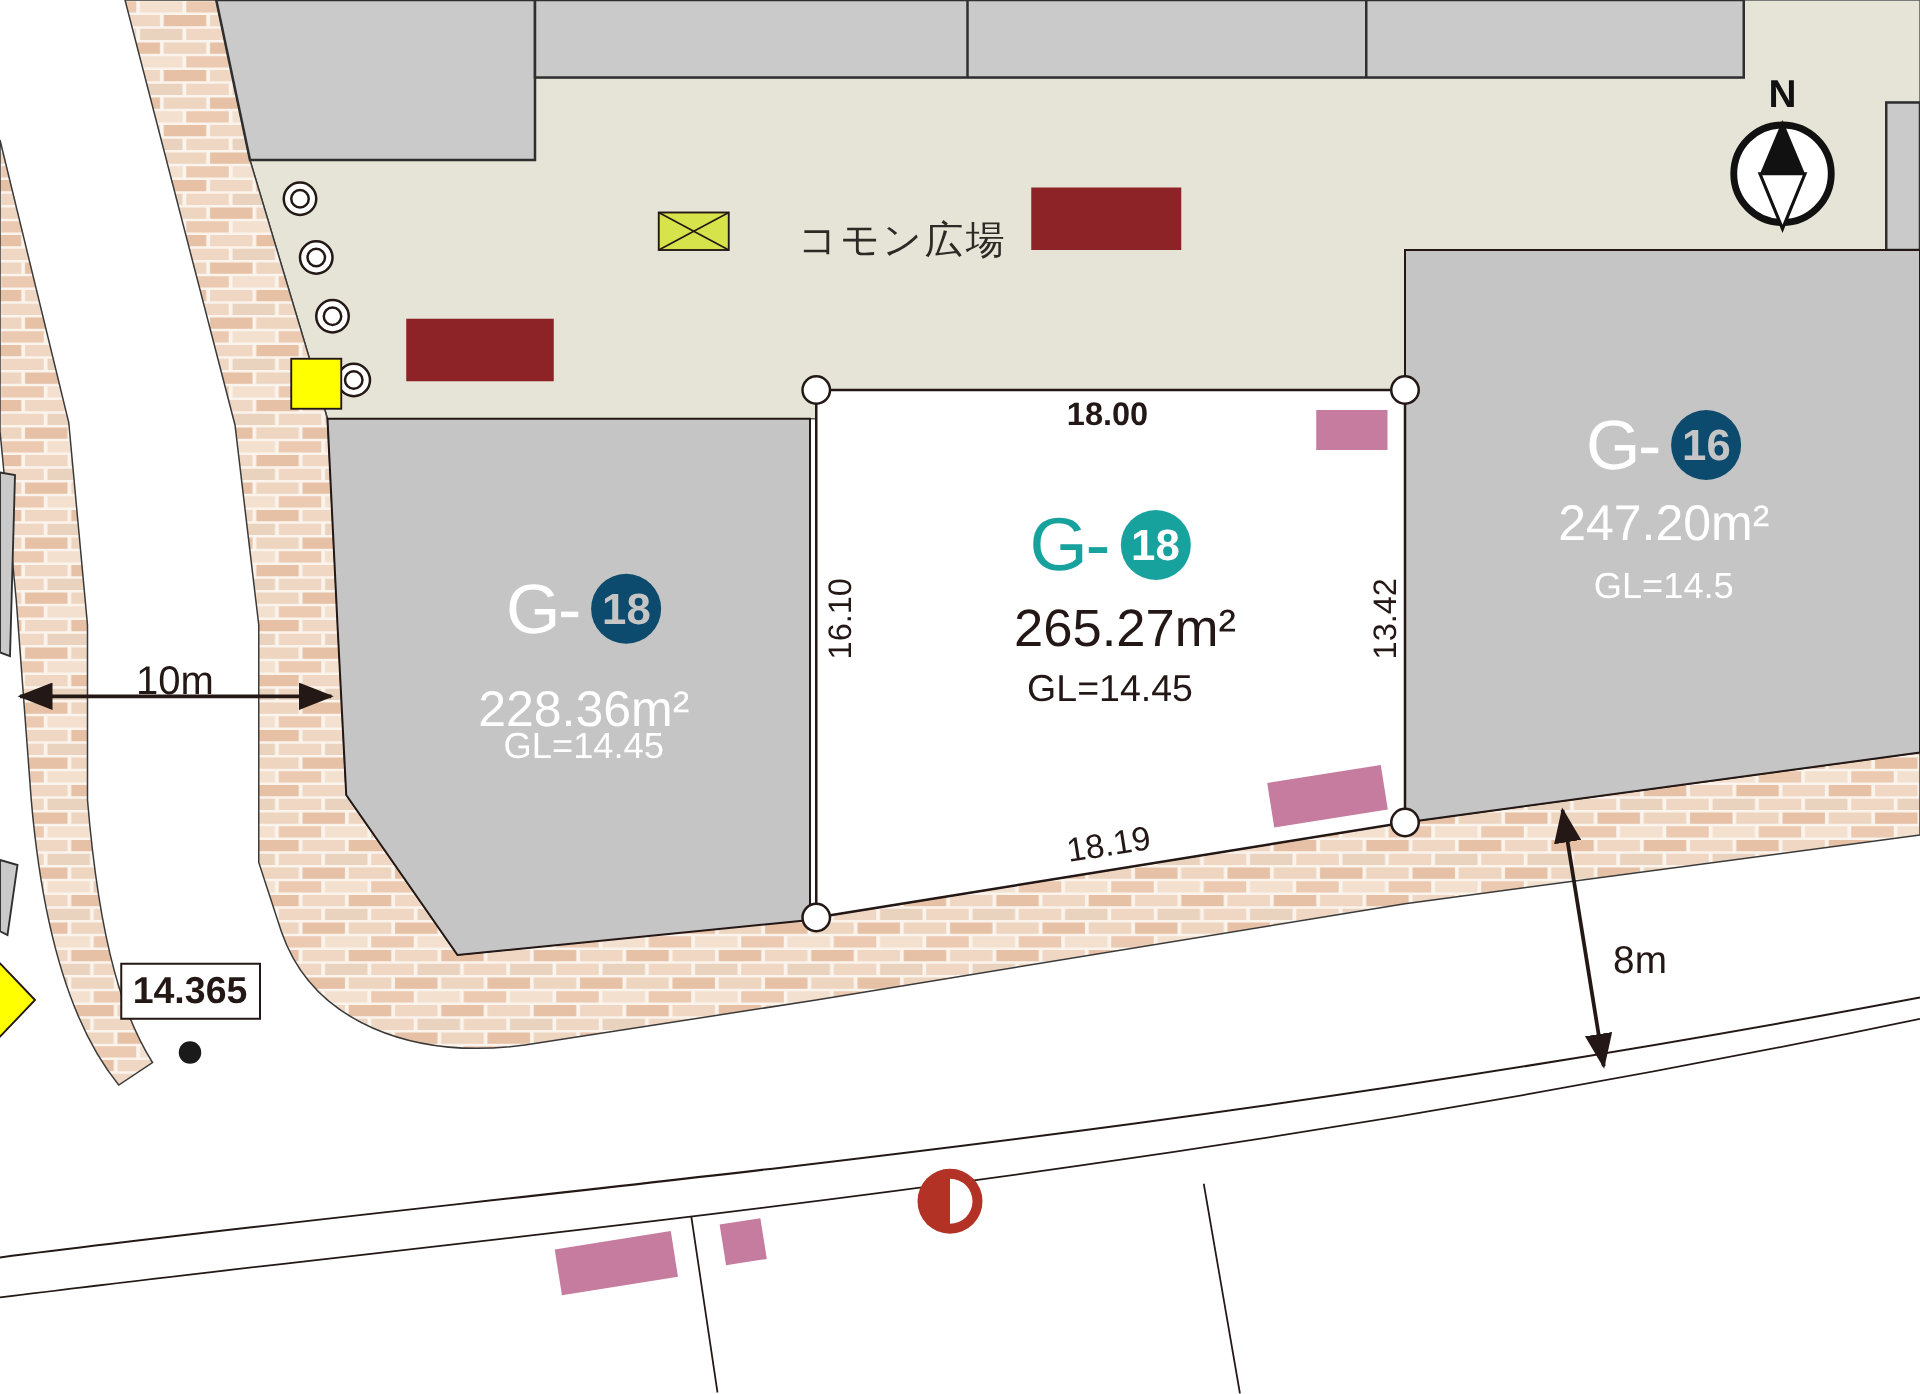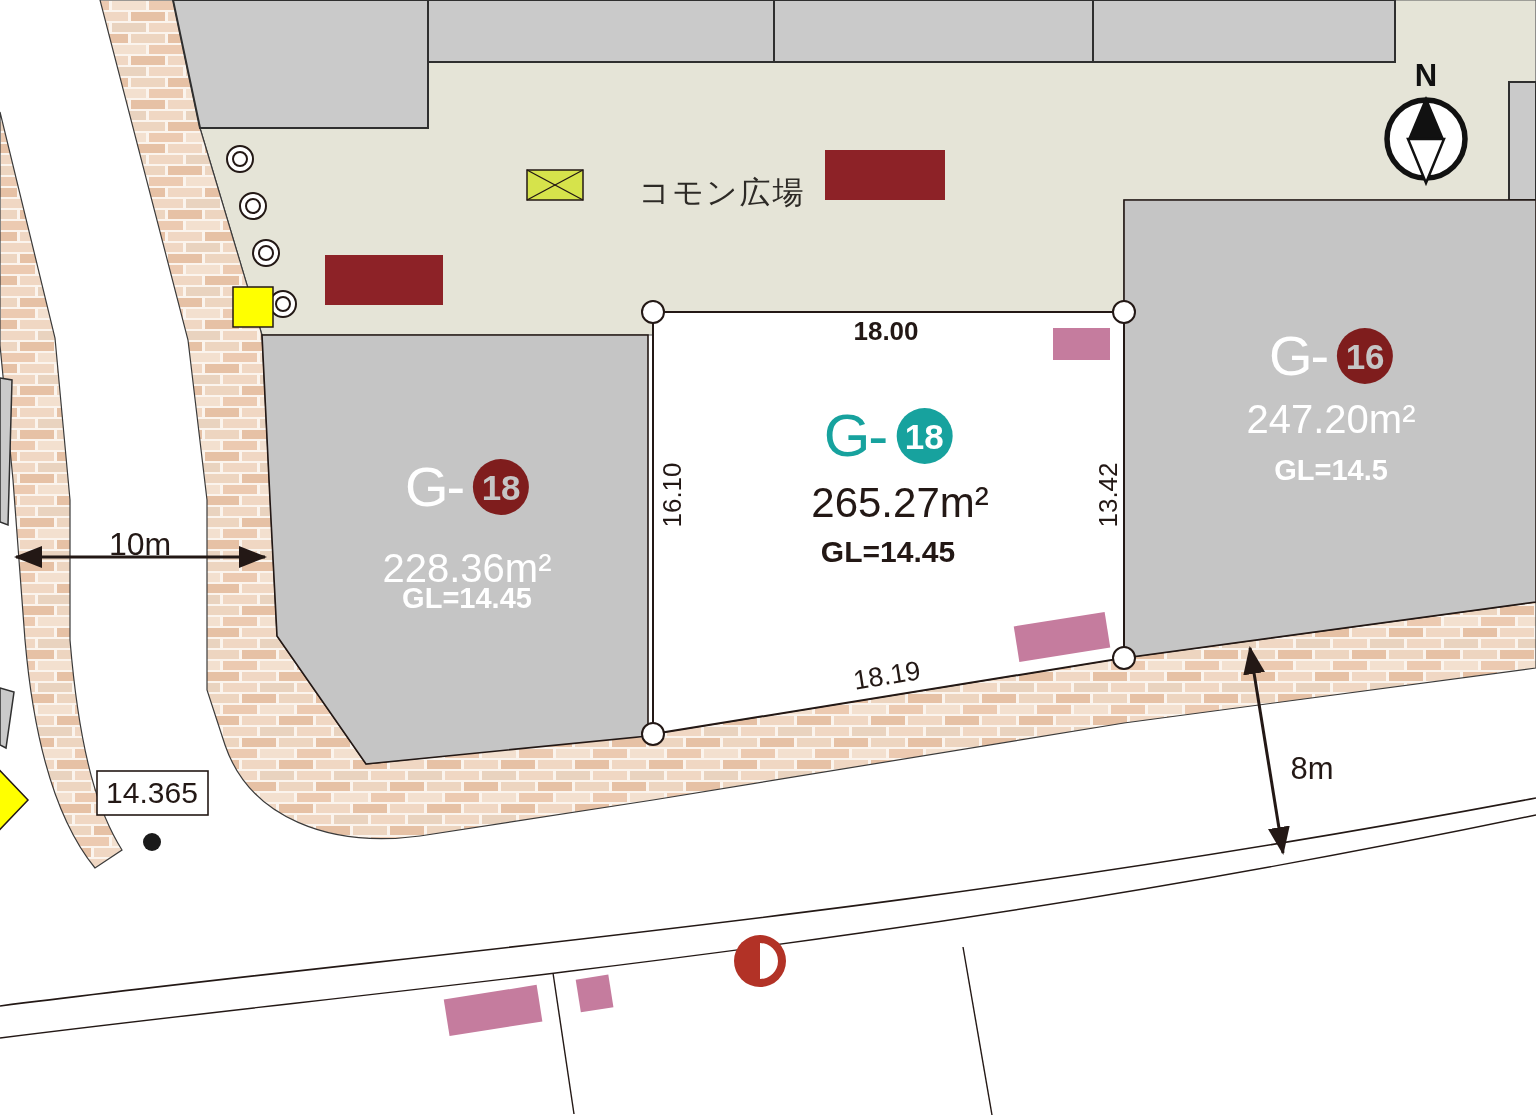--- a/index.html
+++ b/index.html
@@ -8,31 +8,31 @@
     font-family:"Liberation Sans","DejaVu Sans",sans-serif;color:#231815;
   }
   .stage svg{position:absolute;left:0;top:0;}
   .ov{position:absolute;transform:translate(-50%,-50%);white-space:nowrap;line-height:1;}
   .dim{font-size:26px;font-weight:500;color:#231815;}
   .rot90{transform:translate(-50%,-50%) rotate(-90deg);}
   .rot9{transform:translate(-50%,-50%) rotate(-9deg);}
   .road-dim{font-size:32px;font-weight:500;margin-top:11px;}
   .plaza-label{font-size:31px;font-weight:500;color:#2d2a26;letter-spacing:2px;}
   .north{font-size:31px;font-weight:700;color:#111;}
-  .bench-label{font-size:30px;font-weight:400;}
+  .bench-label{font-size:30px;font-weight:700;}
   .lot-row{display:flex;align-items:center;gap:10px;}
   .gpre{font-size:60px;font-weight:500;letter-spacing:-2px;}
   .gpre.teal{color:var(--highlight-teal,#17a29e);}
   .gpre.white{color:#fff;}
   .badge{display:flex;align-items:center;justify-content:center;
     width:56px;height:56px;border-radius:50%;font-size:35px;font-weight:600;}
   .badge.teal{background:var(--highlight-teal,#17a29e);color:#fff;}
-  .badge.white{background:#7f1d1d;color:var(--lot-gray,#c5c5c5);}
+  .badge.white{background:#0c4a6e;color:var(--lot-gray,#c5c5c5);}
   .area{font-size:42px;font-weight:500;}
-  .gl{font-size:30px;font-weight:700;}
+  .gl{font-size:30px;font-weight:400;}
   .dark{color:#231815;} .light{color:#fff;}
   .sm .gpre{font-size:56px;}
 </style>
 </head>
 <body>
 
 <div class="stage">
 
 <svg width="1536" height="1115" viewBox="0 0 1536 1115">
   <defs>

